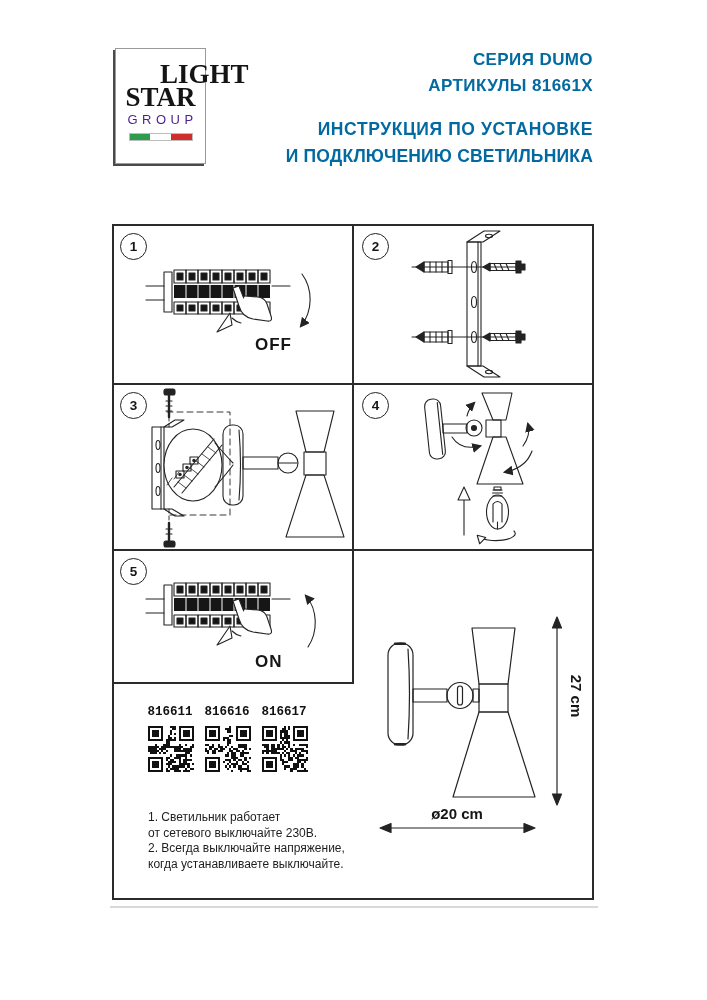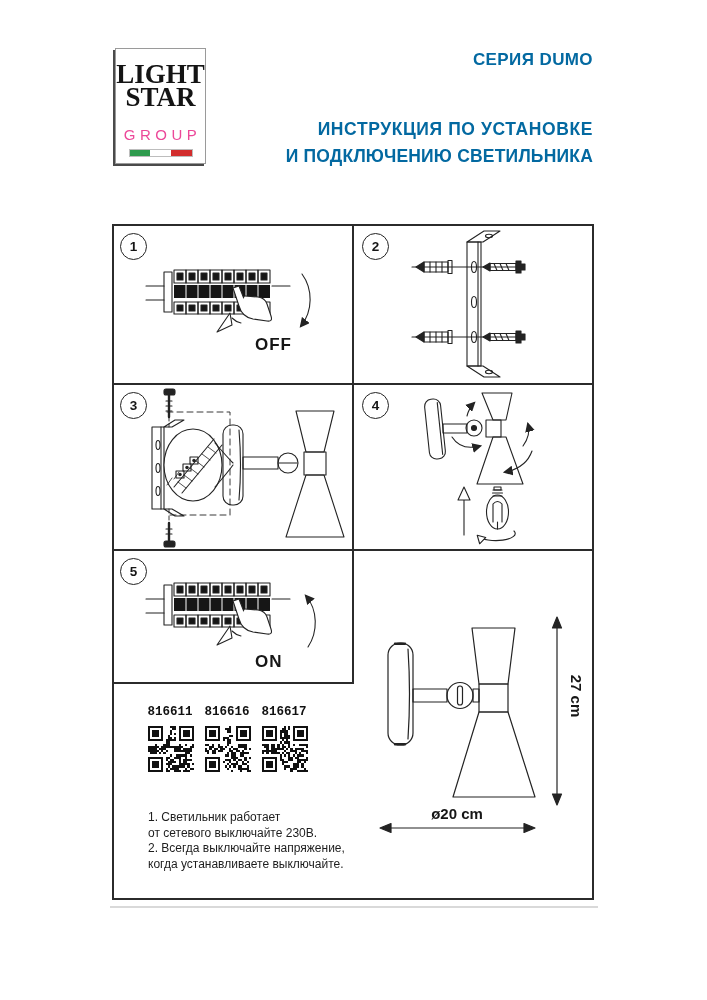--- a/index.html
+++ b/index.html
@@ -4,22 +4,22 @@
 <style>
   html,body{margin:0;padding:0;background:#fff;}
   #page{position:relative;width:707px;height:1000px;background:#ffffff;
         font-family:"Liberation Sans",sans-serif;color:#161616;overflow:hidden;}
   .abs{position:absolute;}
   
   #logo-box{left:115px;top:48px;width:91px;height:116px;border:1px solid #9a9a9a;
             box-shadow:-2px 2px 0 0 #4a4a4a;background:#fff;text-align:center;box-sizing:border-box;}
   .logo-word{font-family:"Liberation Serif",serif;font-weight:bold;font-size:27px;line-height:23px;
              letter-spacing:0px;color:#141414;}
-  #logo-word1{margin-top:14px;}
-  .logo-group{font-size:15px;letter-spacing:4.5px;color:#ec4899;margin-top:17px;text-indent:4px;}
+  #logo-word1{margin-top:14px;padding-left:44px;}
+  .logo-group{font-size:13px;letter-spacing:4.5px;color:#4c1d95;margin-top:3px;text-indent:4px;}
   #logo-flag{width:62px;height:6px;margin:6px auto 0 auto;display:flex;border:1px solid #bdbdbd;}
   #logo-flag div{flex:1;height:100%;}
   .hdr{right:114px;text-align:right;font-weight:bold;white-space:nowrap;color:#0369a1;}
   #hdr-series{top:50px;font-size:17px;letter-spacing:0.4px;}
   #hdr-articles{top:76px;font-size:17px;letter-spacing:0.4px;}
   #hdr-title1{top:119px;font-size:17.5px;letter-spacing:0.6px;}
   #hdr-title2{top:146px;font-size:17.5px;letter-spacing:0.2px;}
   
   .gline{background:#2b2b2b;}
   .gshadow{background:#d9d9d9;}
@@ -44,20 +44,21 @@
     <div class="logo-word" id="logo-word1">LIGHT</div>
     <div class="logo-word">STAR</div>
     <div class="logo-group">GROUP</div>
     <div id="logo-flag">
       <div style="background:#2e9b4e"></div>
       <div style="background:#ffffff"></div>
       <div style="background:#d22d2d"></div>
     </div>
   </div>
   <div class="abs hdr" id="hdr-series">СЕРИЯ DUMO</div>
+  <div class="abs hdr" id="hdr-articles">АРТИКУЛЫ 81661X</div>
   <div class="abs hdr" id="hdr-title2">И ПОДКЛЮЧЕНИЮ СВЕТИЛЬНИКА</div>
   <div class="abs hdr" id="hdr-title1">ИНСТРУКЦИЯ ПО УСТАНОВКЕ</div>
 
   <div class="abs gline" style="left:112px;top:224px;width:482px;height:2px"></div>
   <div class="abs gline" style="left:112px;top:224px;width:2px;height:676px"></div>
   <div class="abs gline" style="left:592px;top:224px;width:2px;height:676px"></div>
   <div class="abs gline" style="left:112px;top:898px;width:482px;height:2px"></div>
   <div class="abs gline" style="left:352px;top:224px;width:2px;height:460px"></div>
   <div class="abs gline" style="left:112px;top:383px;width:482px;height:2px"></div>
   <div class="abs gline" style="left:112px;top:549px;width:482px;height:2px"></div>

